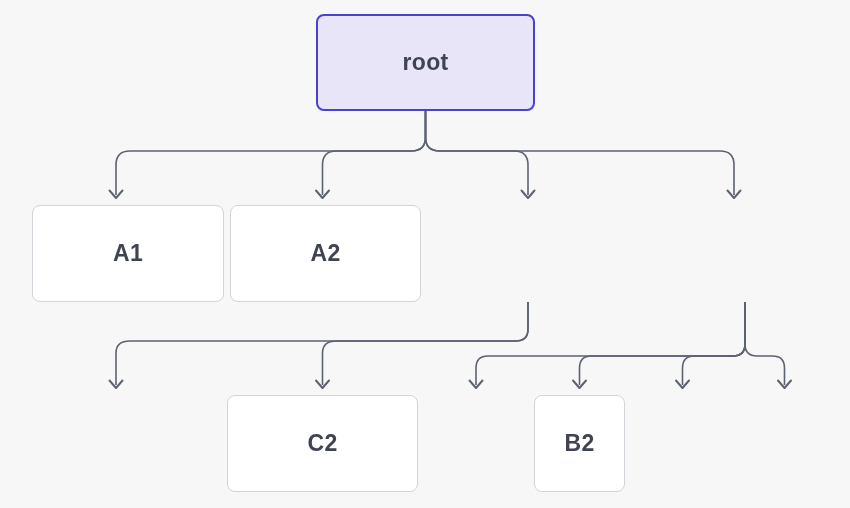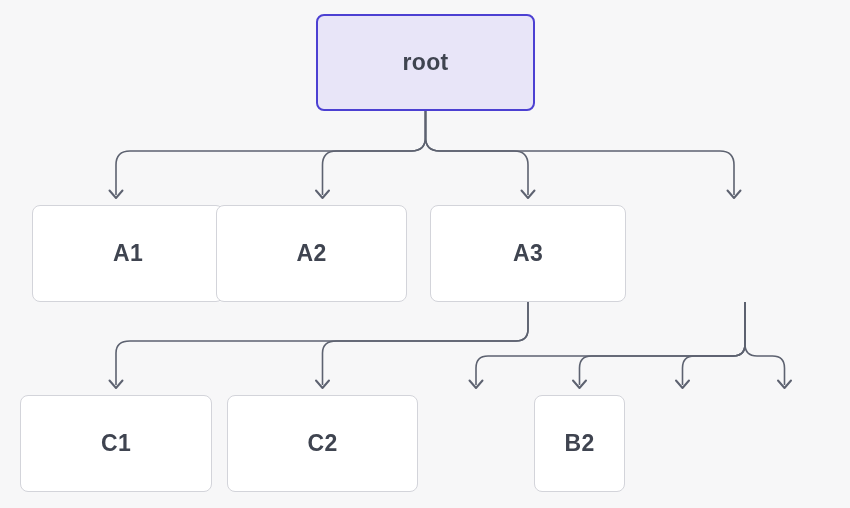--- a/index.html
+++ b/index.html
@@ -33,21 +33,21 @@
     font-size:23px;font-weight:700;
     letter-spacing:.3px;
     cursor:pointer;
   }
   .node.root{
     background:var(--root-bg);
     border:2px solid var(--root-border);
   }
   .n-root{left:316px;top:14px;width:219px;height:97px}
   .n-a1{left:32px;top:205px;width:192px;height:97px}
-  .n-a2{left:216px;top:205px;width:191px;height:97px}
+  .n-a2{left:230px;top:205px;width:191px;height:97px}
   .n-a3{left:430px;top:205px;width:196px;height:97px}
   .n-a4{left:636px;top:205px;width:196px;height:97px}
   .n-c1{left:20px;top:395px;width:192px;height:97px}
   .n-c2{left:227px;top:395px;width:191px;height:97px}
   .n-b1{left:430px;top:395px;width:92px;height:97px}
   .n-b2{left:534px;top:395px;width:91px;height:97px}
   .n-b3{left:637px;top:395px;width:91px;height:97px}
   .n-b4{left:741px;top:395px;width:88px;height:97px}
 </style>
 </head>
@@ -104,27 +104,21 @@
   <div class="node root n-root">
     <span>root</span>
   </div>
 
   <div class="node n-a1">
     <span>A1</span>
   </div>
   <div class="node n-a2">
     <span>A2</span>
   </div>
-  <div class="node n-a3">
-    <span>A3</span>
-  </div>
 
-  <div class="node n-c1">
-    <span>C1</span>
-  </div>
   <div class="node n-c2">
     <span>C2</span>
   </div>
   <div class="node n-b2">
     <span>B2</span>
   </div>
 
 </div>
 
 </body></html>

